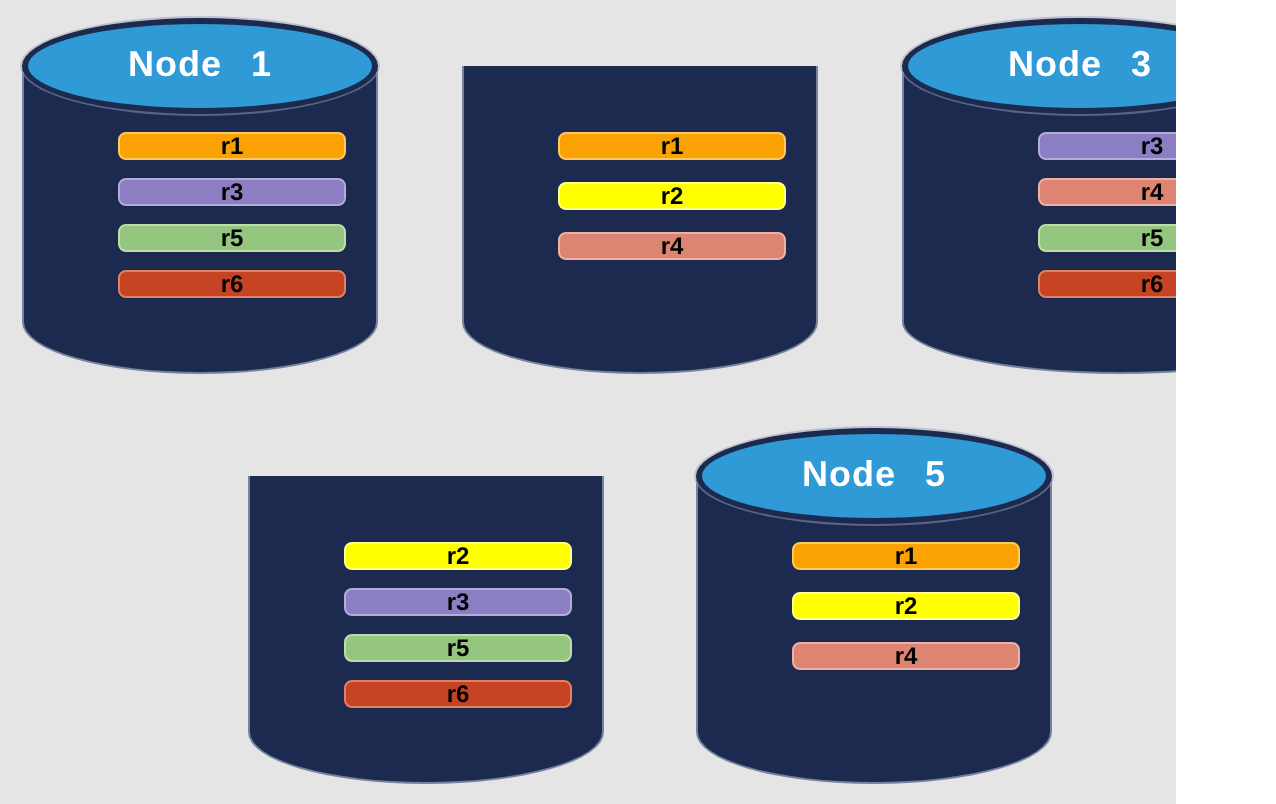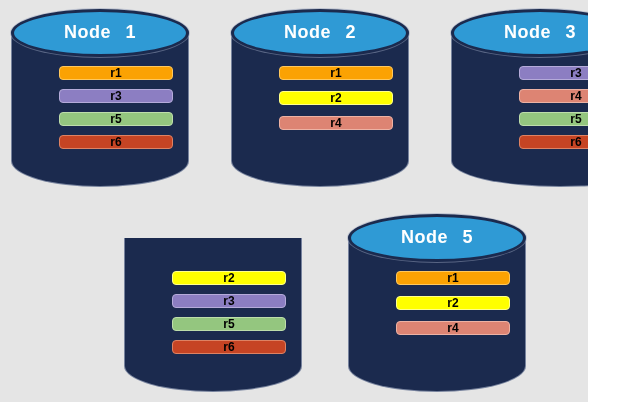--- a/index.html
+++ b/index.html
@@ -106,23 +106,20 @@
         <div class="bar" style="background: rgb(148, 198, 127); border-color: rgb(190, 221, 171);">
           <span style="color: rgb(0, 0, 0);">r5</span>
         </div>
         <div class="bar" style="background: rgb(198, 68, 36); border-color: rgb(222, 130, 99);">
           <span style="color: rgb(0, 0, 0);">r6</span>
         </div>
       </div>
     </div>
     <div class="cylinder" style="left: 231px; top: 9px; --body: #1B2A4E; --blue: #2F9AD5;">
       <div class="cyl-body"></div>
-      <div class="cyl-top">
-        <span class="node-title" style="color: rgb(255, 255, 255);">Node 2</span>
-      </div>
       <div class="bars" style="gap: 11px;">
         <div class="bar" style="background: rgb(251, 162, 3); border-color: rgb(254, 200, 94);">
           <span style="color: rgb(0, 0, 0);">r1</span>
         </div>
         <div class="bar" style="background: rgb(255, 255, 0); border-color: rgb(255, 255, 140);">
           <span style="color: rgb(0, 0, 0);">r2</span>
         </div>
         <div class="bar" style="background: rgb(221, 132, 115); border-color: rgb(237, 178, 164);">
           <span style="color: rgb(0, 0, 0);">r4</span>
         </div>

